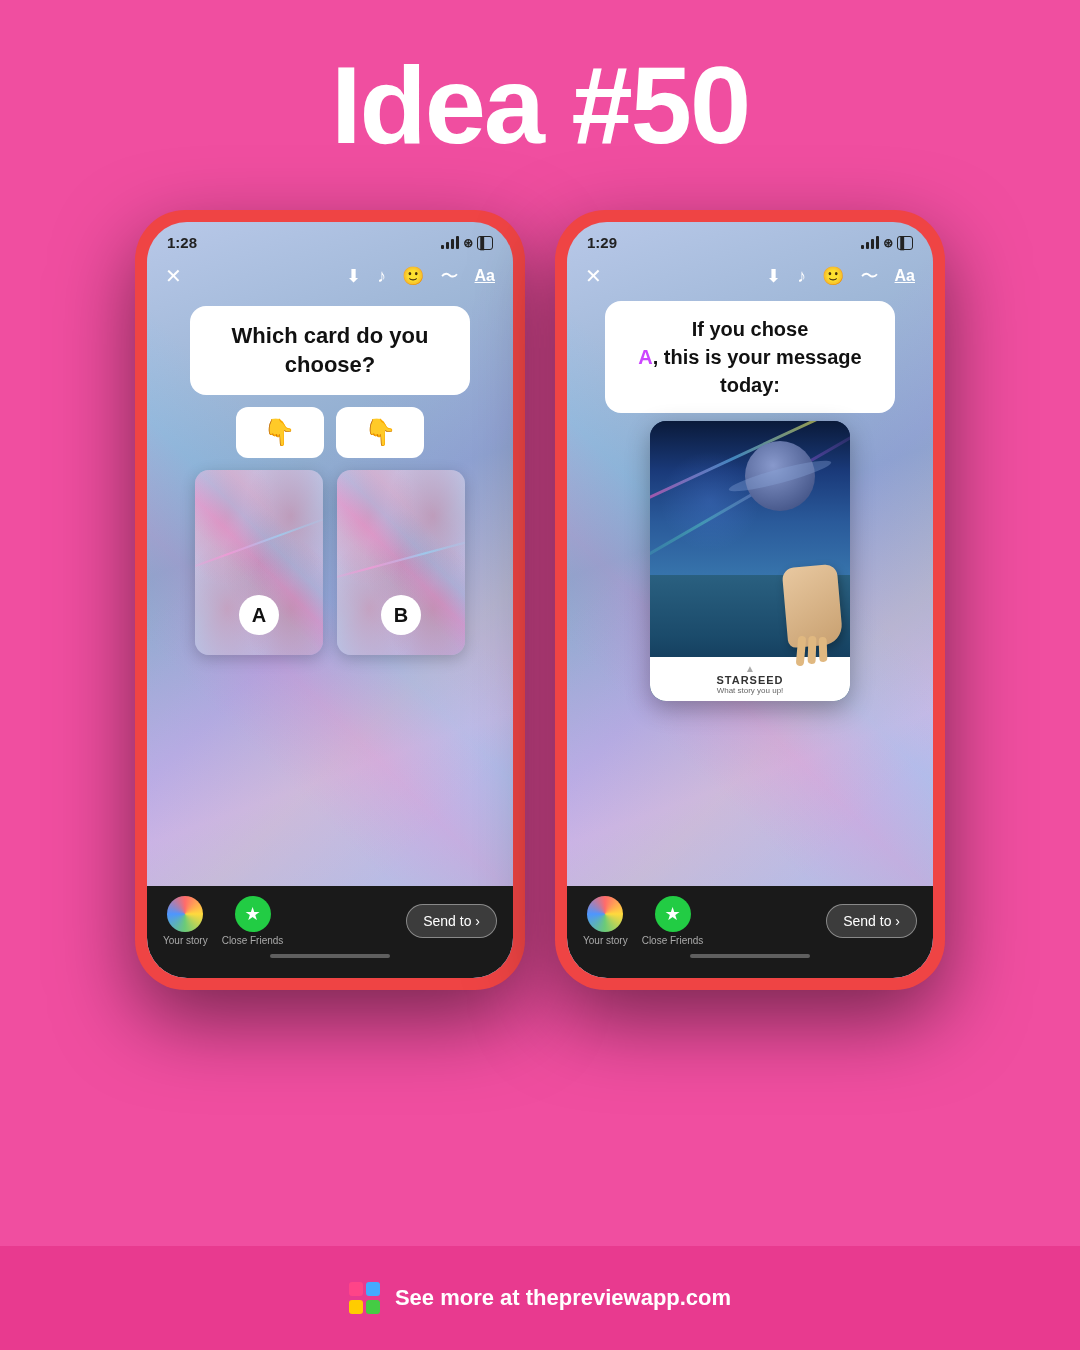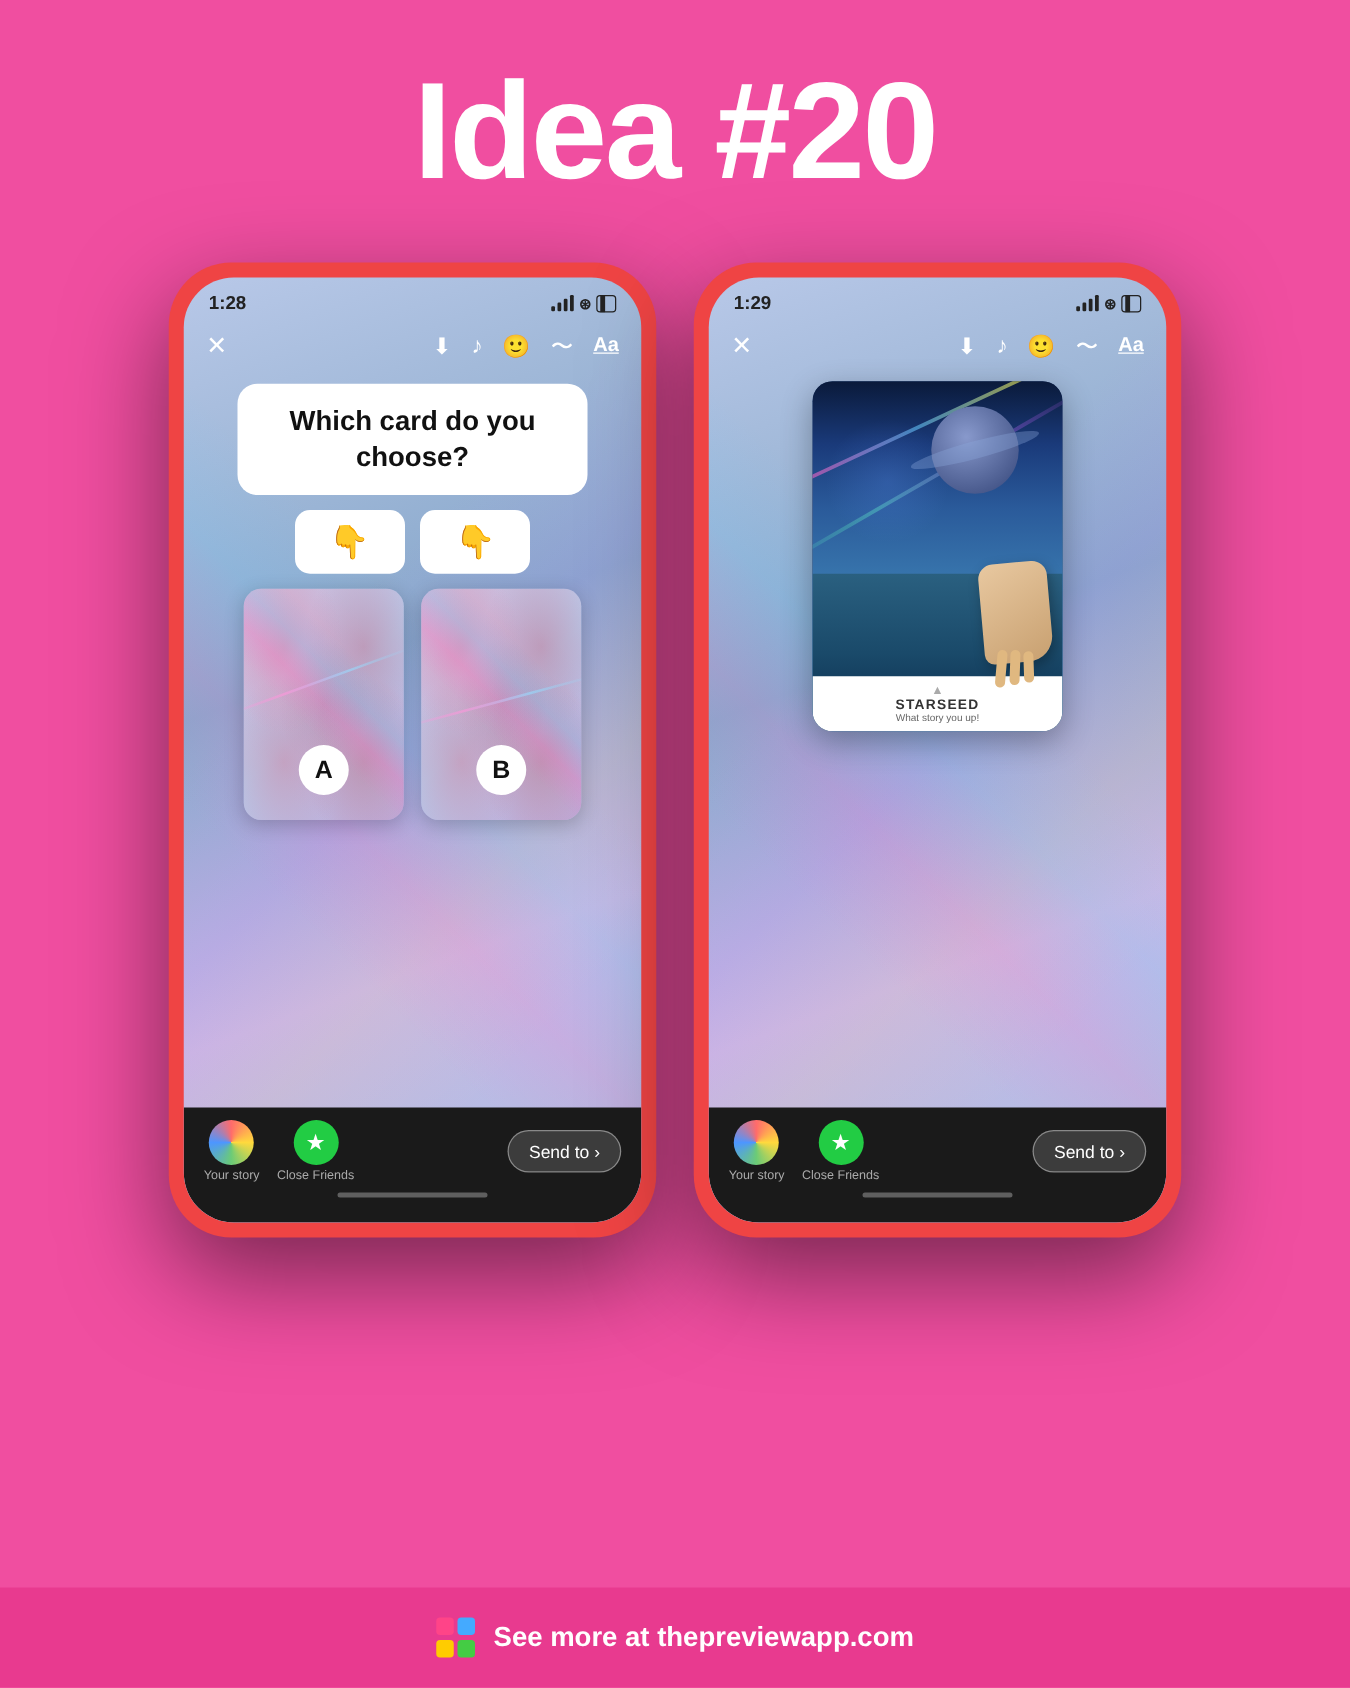--- a/index.html
+++ b/index.html
@@ -410,21 +410,21 @@
       border-radius: 2px;
       transform-origin: left center;
     }
 
     
     .page-footer {
       position: absolute;
       bottom: 0;
       left: 0;
       right: 0;
-      height: 80px;
+      height: 104px;
       background: #E83A8F;
       display: flex;
       align-items: center;
       justify-content: center;
       gap: 14px;
     }
 
     .footer-logo {
       width: 32px;
       height: 32px;
@@ -449,21 +449,21 @@
       height: 2px;
       border-radius: 1px;
       background: linear-gradient(90deg, transparent, rgba(255,150,220,0.6), rgba(150,220,255,0.6), transparent);
       transform-origin: left center;
       pointer-events: none;
     }
   </style>
 </head>
 <body>
 
-<h1 class="main-title">Idea #20</h1>
+<h1 class="main-title">Idea #50</h1>
 
 <div class="phones-container">
 
   <div class="phone-wrapper">
     <div class="phone">
       <div class="phone-inner">
 
         <div class="status-bar">
           <span class="status-time">1:28</span>
           <div class="status-icons">
@@ -564,20 +564,27 @@
           <div class="toolbar-right">
             <span class="toolbar-icon">⬇</span>
             <span class="toolbar-icon">♪</span>
             <span class="toolbar-icon">🙂</span>
             <span class="toolbar-icon">〜</span>
             <span class="toolbar-aa">Aa</span>
           </div>
         </div>
 
         <div class="phone2-content">
+          <div class="message-box">
+            <p class="message-text">
+              <span>If you chose</span>
+              <br>
+              <span class="highlight-a" style="color:#CC44FF;font-weight:900;">A</span><span>, this is your message today:</span>
+            </p>
+          </div>
 
           <div class="tarot-card-display">
             <div class="tarot-card-inner">
 
               <div class="tarot-sky"></div>
 
               <div style="position:absolute;top:20px;right:35px;width:70px;height:70px;z-index:5;">
                 <div style="width:70px;height:70px;border-radius:50%;background:radial-gradient(circle at 40% 35%, #8899cc, #334477);position:absolute;"></div>
                 <div style="position:absolute;top:28px;left:-18px;width:106px;height:14px;background:rgba(140,170,220,0.35);border-radius:50%;transform:rotate(-15deg);z-index:4;"></div>
               </div>

